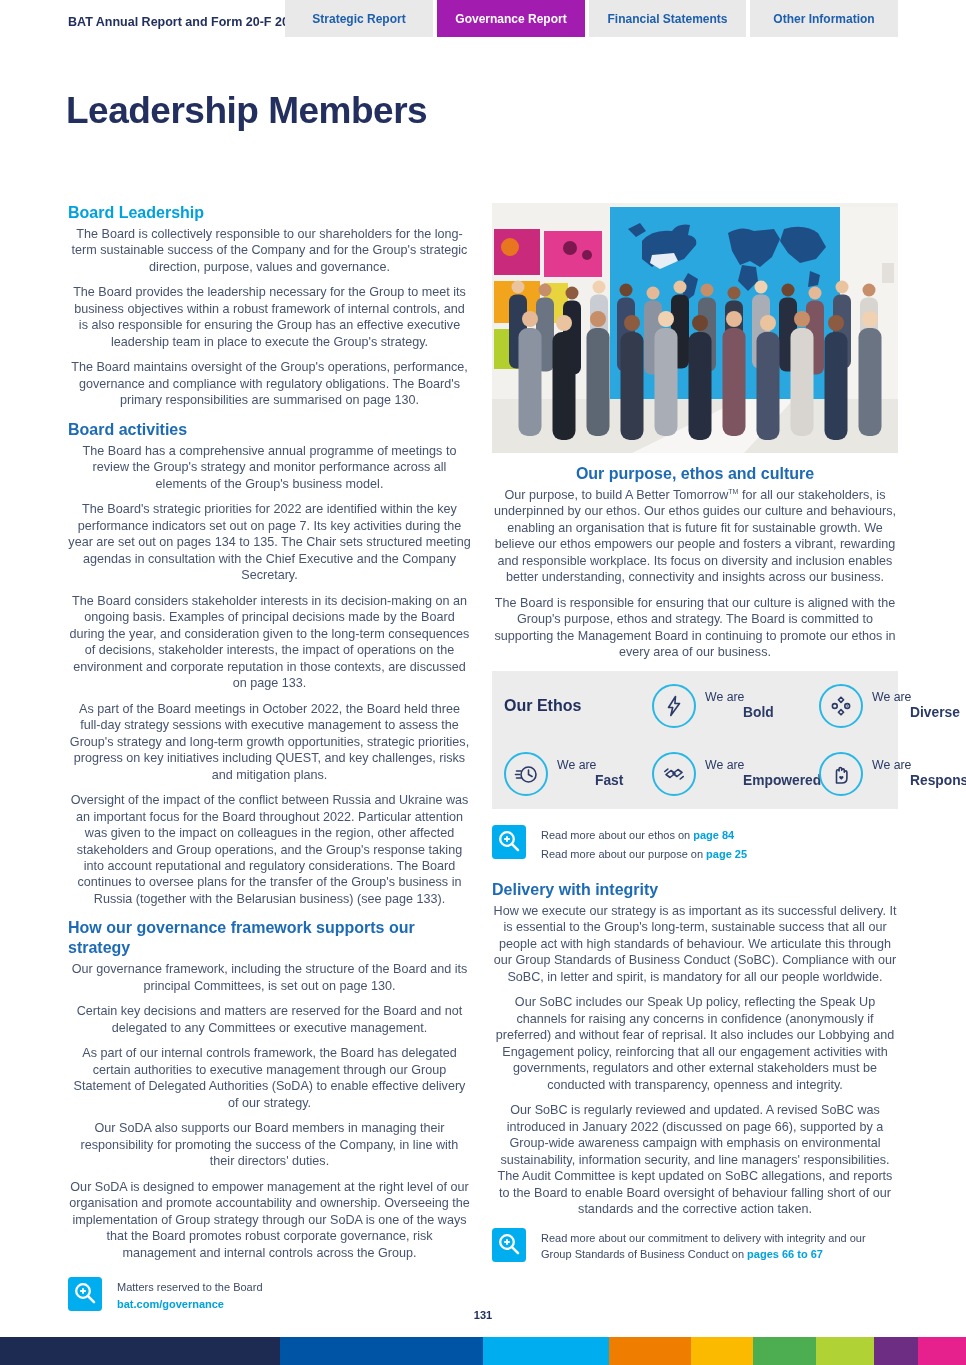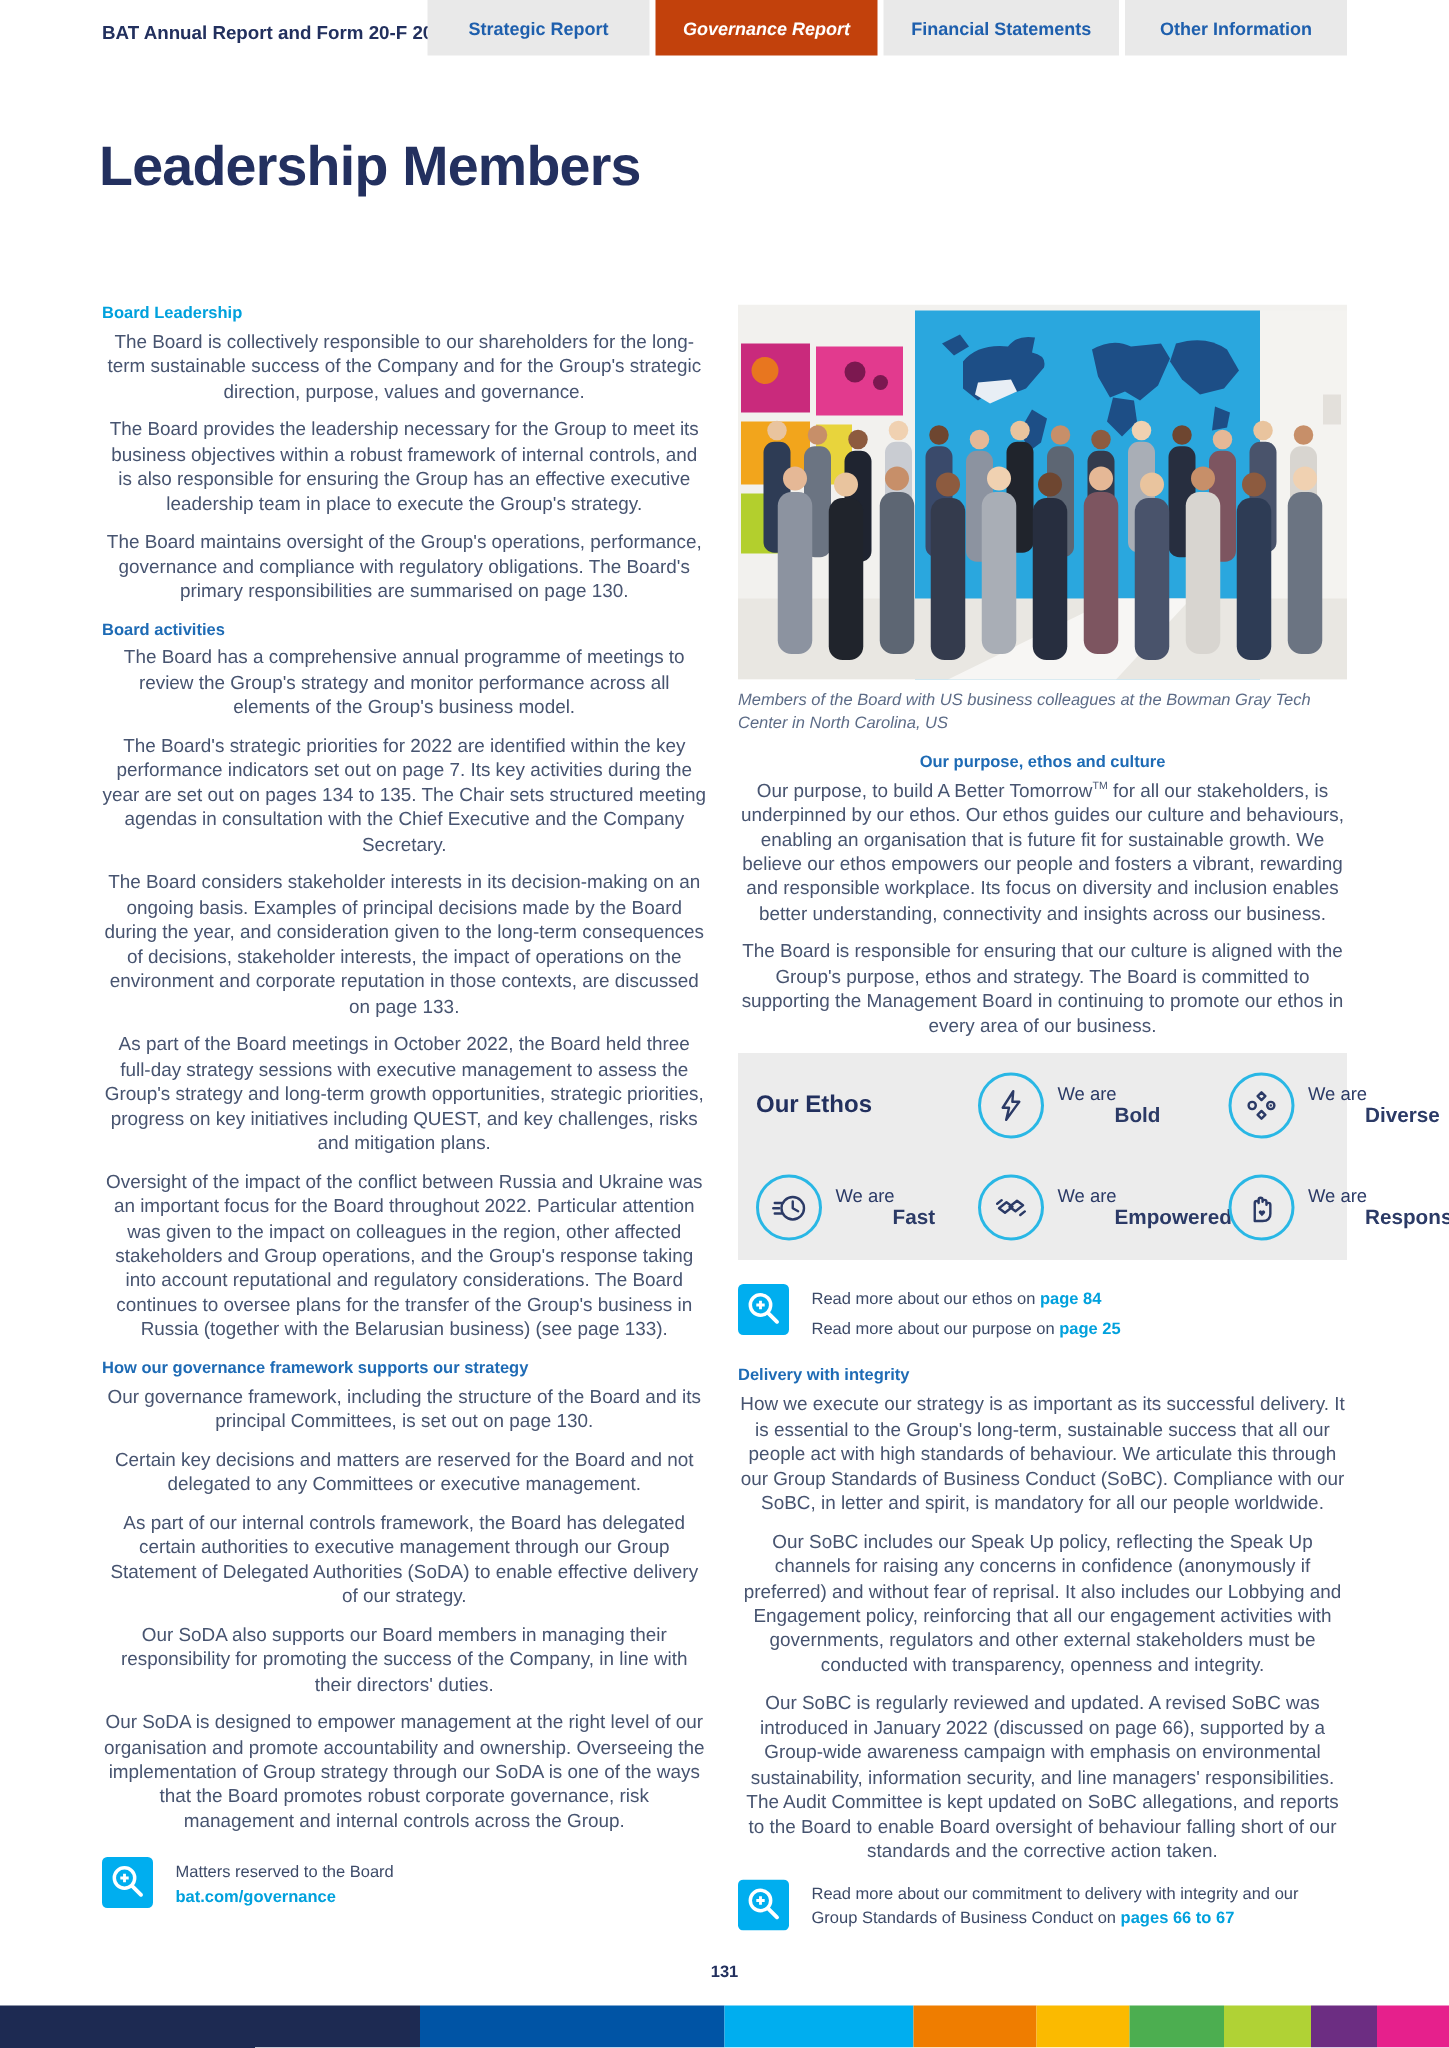--- a/index.html
+++ b/index.html
@@ -3,26 +3,26 @@
 <meta charset="utf-8">
 <style>
   html,body{margin:0;padding:0;}
   body{width:966px;height:1365px;position:relative;background:#ffffff;
        font-family:"Liberation Sans",sans-serif;color:#475470;overflow:hidden;}
   .brand{position:absolute;left:68px;top:15px;font-size:12.5px;font-weight:bold;color:#22305e;}
   .tabs{position:absolute;top:0;right:68px;display:flex;gap:4px;}
   .tab{height:37px;width:148px;display:flex;align-items:center;justify-content:center;
        background:#e9e9e9;color:#1e5fad;font-weight:bold;font-size:12px;text-align:center;cursor:pointer;}
   .tab:nth-child(3){width:157px;}
-  .tab.active{background:#c2410c;color:#ffffff;font-style:italic;}
+  .tab.active{background:#a21caf;color:#ffffff;}
   .page-title{position:absolute;left:66px;top:90px;margin:0;font-size:37px;font-weight:bold;
        color:#23305f;letter-spacing:-0.5px;}
   .col-left{position:absolute;left:68px;top:203px;width:403px;}
   .col-right{position:absolute;left:492px;top:203px;width:406px;}
-  h3.sec{font-size:11px;font-weight:bold;margin:11px 0 3px;color:#1e6bb5;line-height:1.25;}
+  h3.sec{font-size:16px;font-weight:bold;margin:11px 0 3px;color:#1e6bb5;line-height:1.25;}
   h3.sec.cyan{color:#00a1dd;margin-top:0;}
   p.body{font-size:12.6px;line-height:1.31;margin:0 0 9px;text-align:center;}
   sup.tm{font-size:7px;vertical-align:super;line-height:0;}
   .readmore{display:flex;gap:15px;align-items:flex-start;margin-top:16px;}
   .rm-icon{width:34px;height:34px;flex:none;}
   .rm-text{font-size:11px;line-height:1.5;padding-top:2px;color:#3c4a68;}
   .rm-link{color:#00a1dd;font-weight:bold;cursor:pointer;}
   .photo{display:block;width:406px;height:250px;}
   .caption{font-style:italic;font-size:11px;color:#5d6c87;line-height:1.4;margin:7px 0 0;}
   .purpose-h{margin-top:22px;text-align:center;}
@@ -161,21 +161,20 @@
         <rect x="264.5" y="129" width="23" height="108" rx="9.200000000000001" fill="#49536b"></rect>
         <circle cx="276" cy="120" r="8" fill="#e9c49e"></circle>
         <rect x="298.5" y="125" width="23" height="108" rx="9.200000000000001" fill="#d8d5d0"></rect>
         <circle cx="310" cy="116" r="8" fill="#c78f69"></circle>
         <rect x="332.5" y="129" width="23" height="108" rx="9.200000000000001" fill="#2e3c55"></rect>
         <circle cx="344" cy="120" r="8" fill="#8d5b3f"></circle>
         <rect x="366.5" y="125" width="23" height="108" rx="9.200000000000001" fill="#6b7482"></rect>
         <circle cx="378" cy="116" r="8" fill="#f0d1b1"></circle>
       </g>
   </svg>
-  <p class="caption">Members of the Board with US business colleagues at the Bowman Gray Tech Center in North Carolina, US</p>
 
   <h3 class="sec purpose-h">Our purpose, ethos and culture</h3>
   <p class="body"><span>Our purpose, to build A Better Tomorrow</span><sup class="tm">TM</sup><span> for all our stakeholders, is underpinned by our ethos. Our ethos guides our culture and behaviours, enabling an organisation that is future fit for sustainable growth. We believe our ethos empowers our people and fosters a vibrant, rewarding and responsible workplace. Its focus on diversity and inclusion enables better understanding, connectivity and insights across our business.</span></p>
   <p class="body">The Board is responsible for ensuring that our culture is aligned with the Group's purpose, ethos and strategy. The Board is committed to supporting the Management Board in continuing to promote our ethos in every area of our business.</p>
 
   <div class="ethos">
     <div class="ethos-title">Our Ethos</div>
 
     <div class="ethos-item">
       <span class="e-circle">

